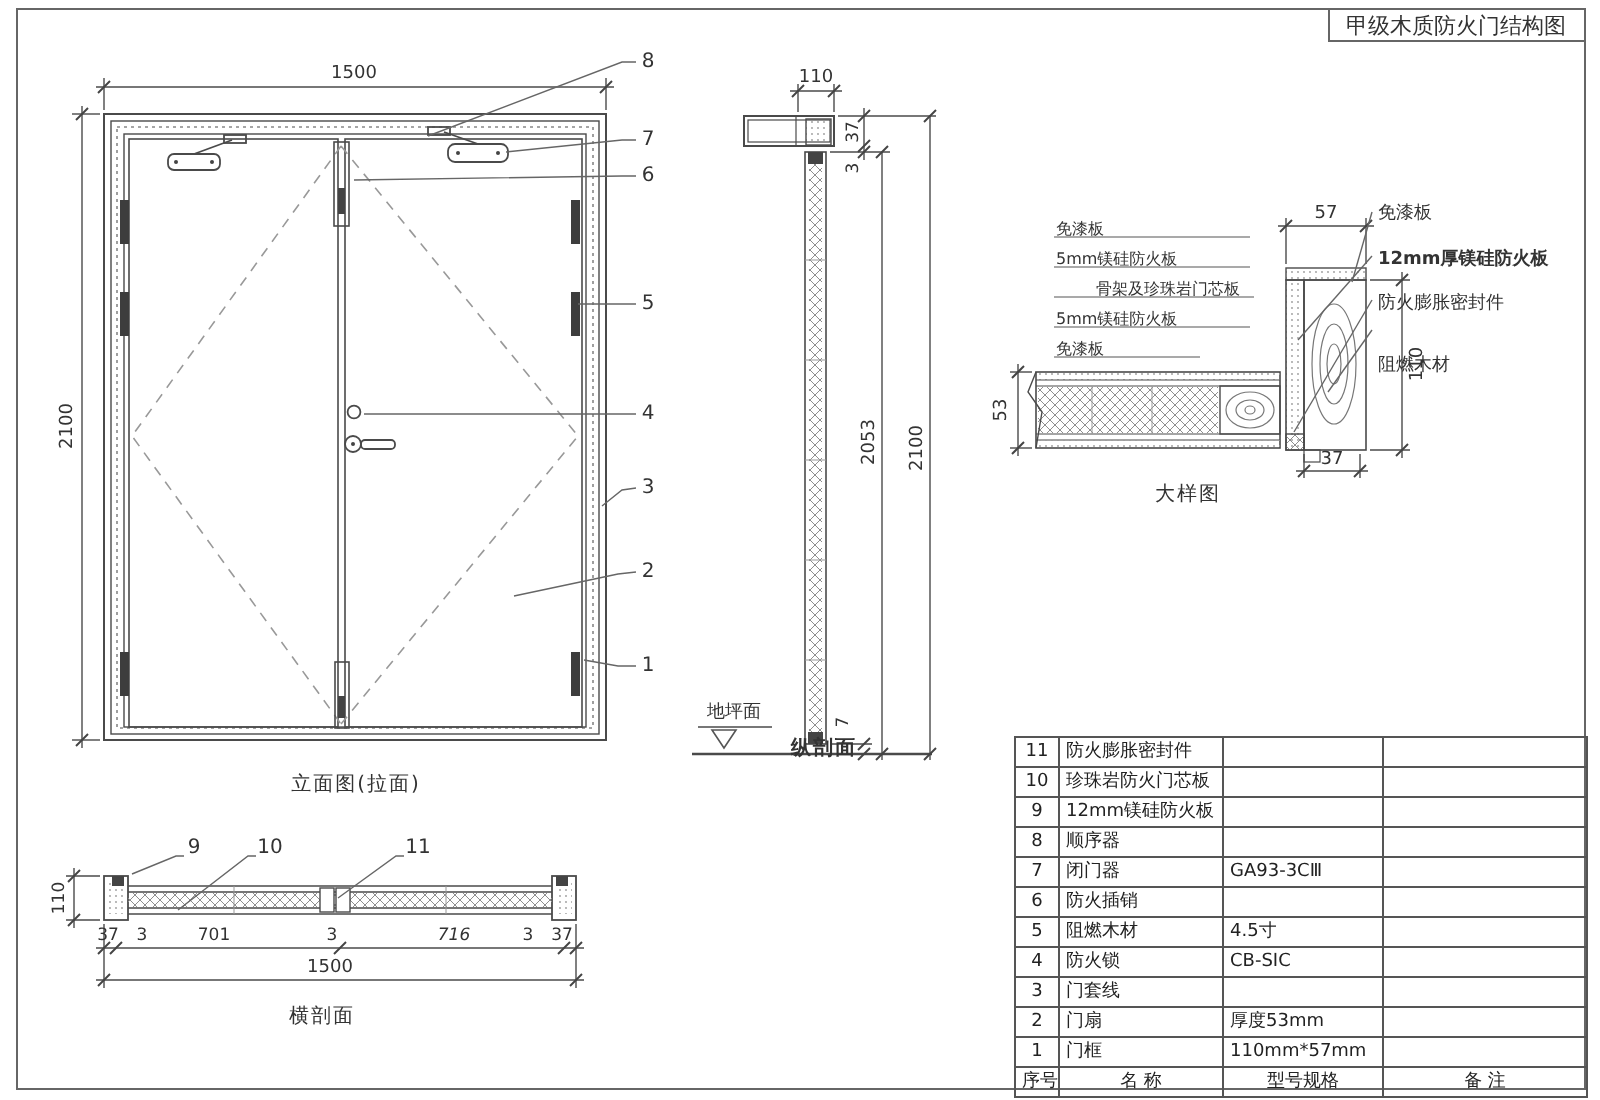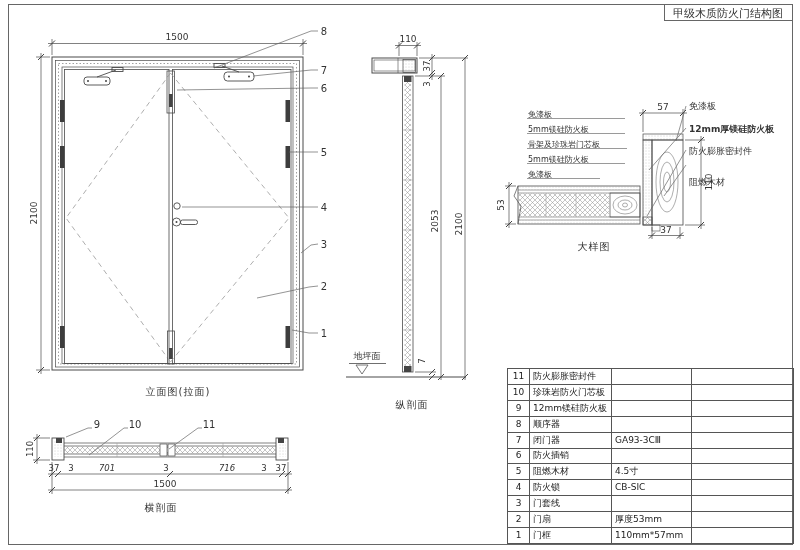--- a/index.html
+++ b/index.html
@@ -318,44 +318,44 @@
   <span class="tx hc f10" style="left:324px;top:286px;">2</span>
   <span class="tx hc f10" style="left:324px;top:333px;">1</span>
 
   <span class="tx hc f9" style="left:408px;top:39px;">110</span>
   <span class="tx vt f85" style="left:427px;top:66px;">37</span>
   <span class="tx vt f85" style="left:427px;top:84px;">3</span>
   <span class="tx vt f9" style="left:435px;top:221px;">2053</span>
   <span class="tx vt f9" style="left:459px;top:224px;">2100</span>
   <span class="tx vt f85" style="left:422px;top:361px;">7</span>
   <span class="tx hc f9" style="left:367px;top:356px;">地坪面</span>
-  <span class="tx hc cap" style="left:412px;top:405px;">纵剖面</span>
+  <span class="tx hc cap" style="left:412px;top:374px;font-weight:bold;">纵剖面</span>
 
   <span class="tx lt f8" style="left:528px;top:109px;">免漆板</span>
   <span class="tx lt f8" style="left:528px;top:124px;">5mm镁硅防火板</span>
-  <span class="tx lt f8" style="left:528px;top:139px;">骨架及珍珠岩门芯板</span>
+  <span class="tx lt f8" style="left:548px;top:139px;">骨架及珍珠岩门芯板</span>
   <span class="tx lt f8" style="left:528px;top:154px;">5mm镁硅防火板</span>
   <span class="tx lt f8" style="left:528px;top:169px;">免漆板</span>
   <span class="tx lt f9" style="left:689px;top:100px;">免漆板</span>
   <span class="tx lt f9" style="left:689px;top:123px;font-weight:bold;">12mm厚镁硅防火板</span>
   <span class="tx lt f9" style="left:689px;top:145px;">防火膨胀密封件</span>
   <span class="tx lt f9" style="left:689px;top:176px;">阻燃木材</span>
   <span class="tx hc f9" style="left:663px;top:107px;">57</span>
   <span class="tx vt f9" style="left:709px;top:182px;">110</span>
   <span class="tx hc f9" style="left:666px;top:230px;">37</span>
   <span class="tx vt f9" style="left:501px;top:205px;">53</span>
   <span class="tx hc cap" style="left:594px;top:247px;text-align:right;">大样图</span>
 
   <span class="tx hc f10" style="left:97px;top:424px;">9</span>
   <span class="tx hc f10" style="left:135px;top:424px;">10</span>
   <span class="tx hc f10" style="left:209px;top:424px;">11</span>
   <span class="tx vt f85" style="left:30px;top:449px;">110</span>
   <span class="tx hc f85" style="left:54px;top:468px;">37</span>
   <span class="tx hc f85" style="left:71px;top:468px;">3</span>
-  <span class="tx hc f85" style="left:107px;top:468px;font-style:italic;">701</span>
+  <span class="tx hc f85" style="left:107px;top:468px;">701</span>
   <span class="tx hc f85" style="left:166px;top:468px;">3</span>
   <span class="tx hc f85" style="left:227px;top:468px;font-style:italic;">716</span>
   <span class="tx hc f85" style="left:264px;top:468px;">3</span>
   <span class="tx hc f85" style="left:281px;top:468px;">37</span>
   <span class="tx hc f9" style="left:165px;top:484px;">1500</span>
   <span class="tx hc cap" style="left:161px;top:508px;">横剖面</span>
 
   <table class="parts">
     <colgroup>
         <col style="width:22px">
@@ -423,16 +423,22 @@
           <td>门扇</td>
           <td>厚度53mm</td>
           <td></td>
         </tr>
     <tr>
           <td class="no">1</td>
           <td>门框</td>
           <td>110mm*57mm</td>
           <td></td>
         </tr>
+    <tr class="hdr">
+          <td>序号</td>
+          <td>名  称</td>
+          <td>型号规格</td>
+          <td>备  注</td>
+        </tr>
   </tbody>
     </table>
 
 </div>
 
 </body></html>

